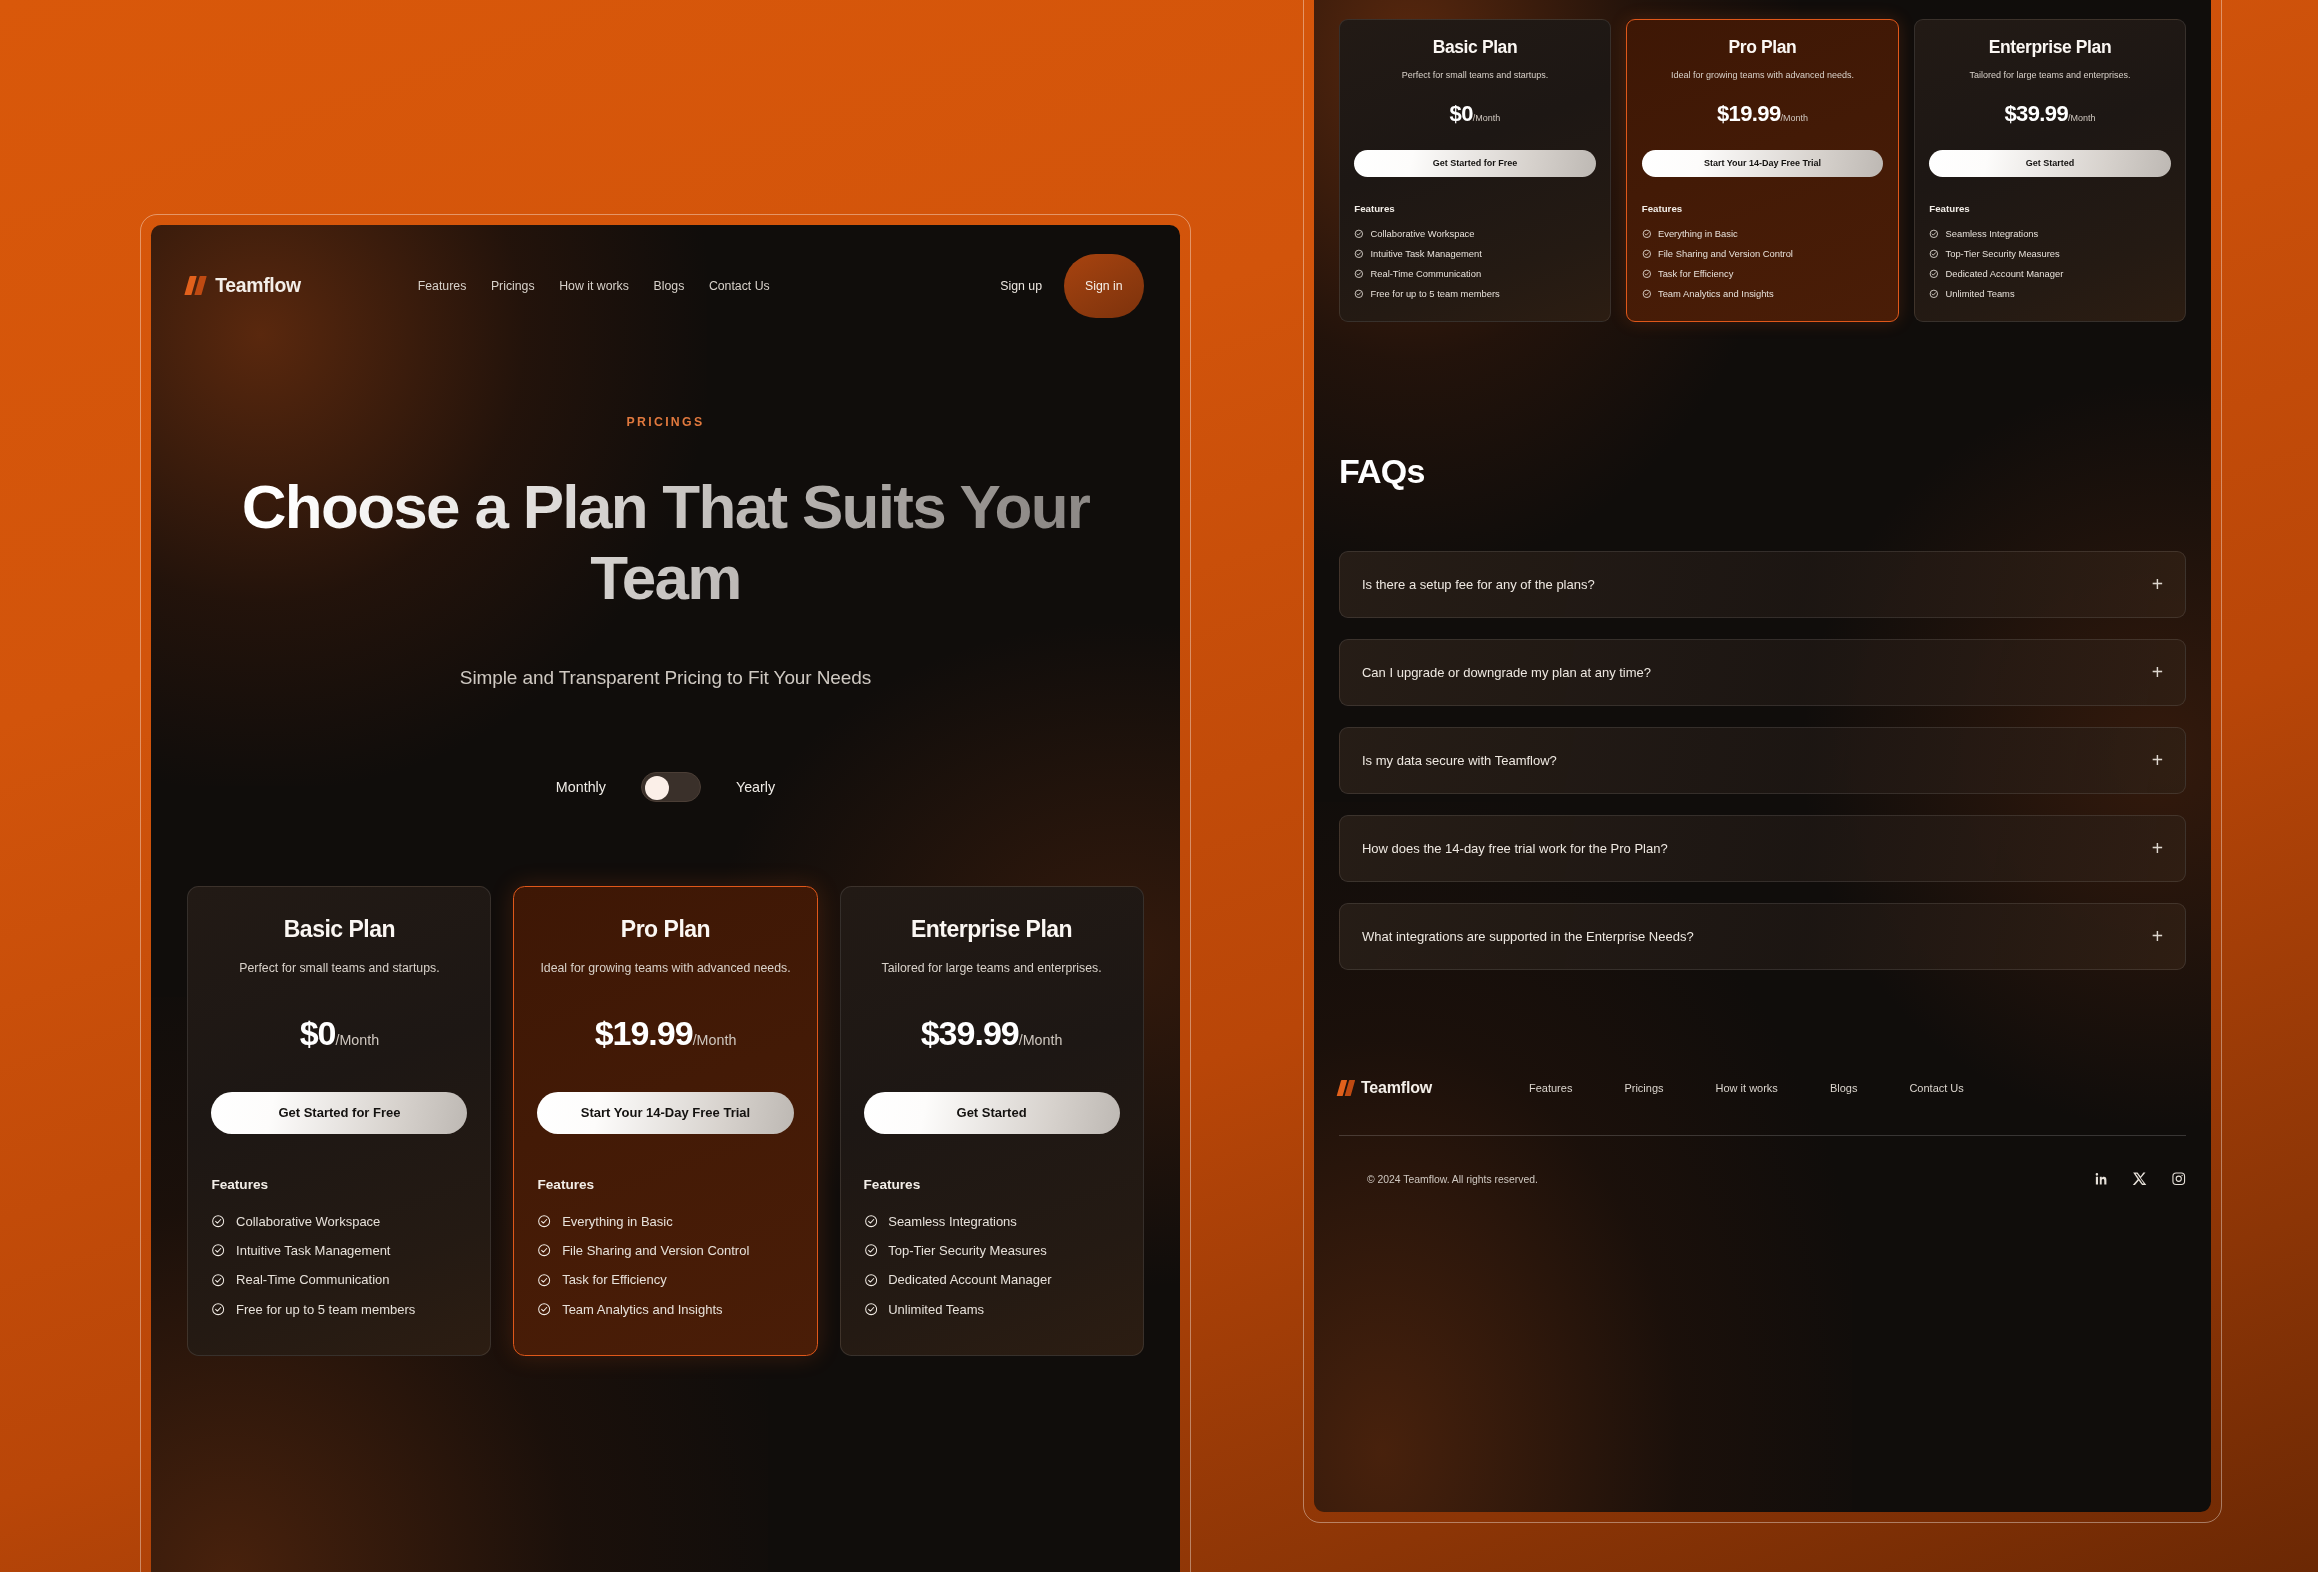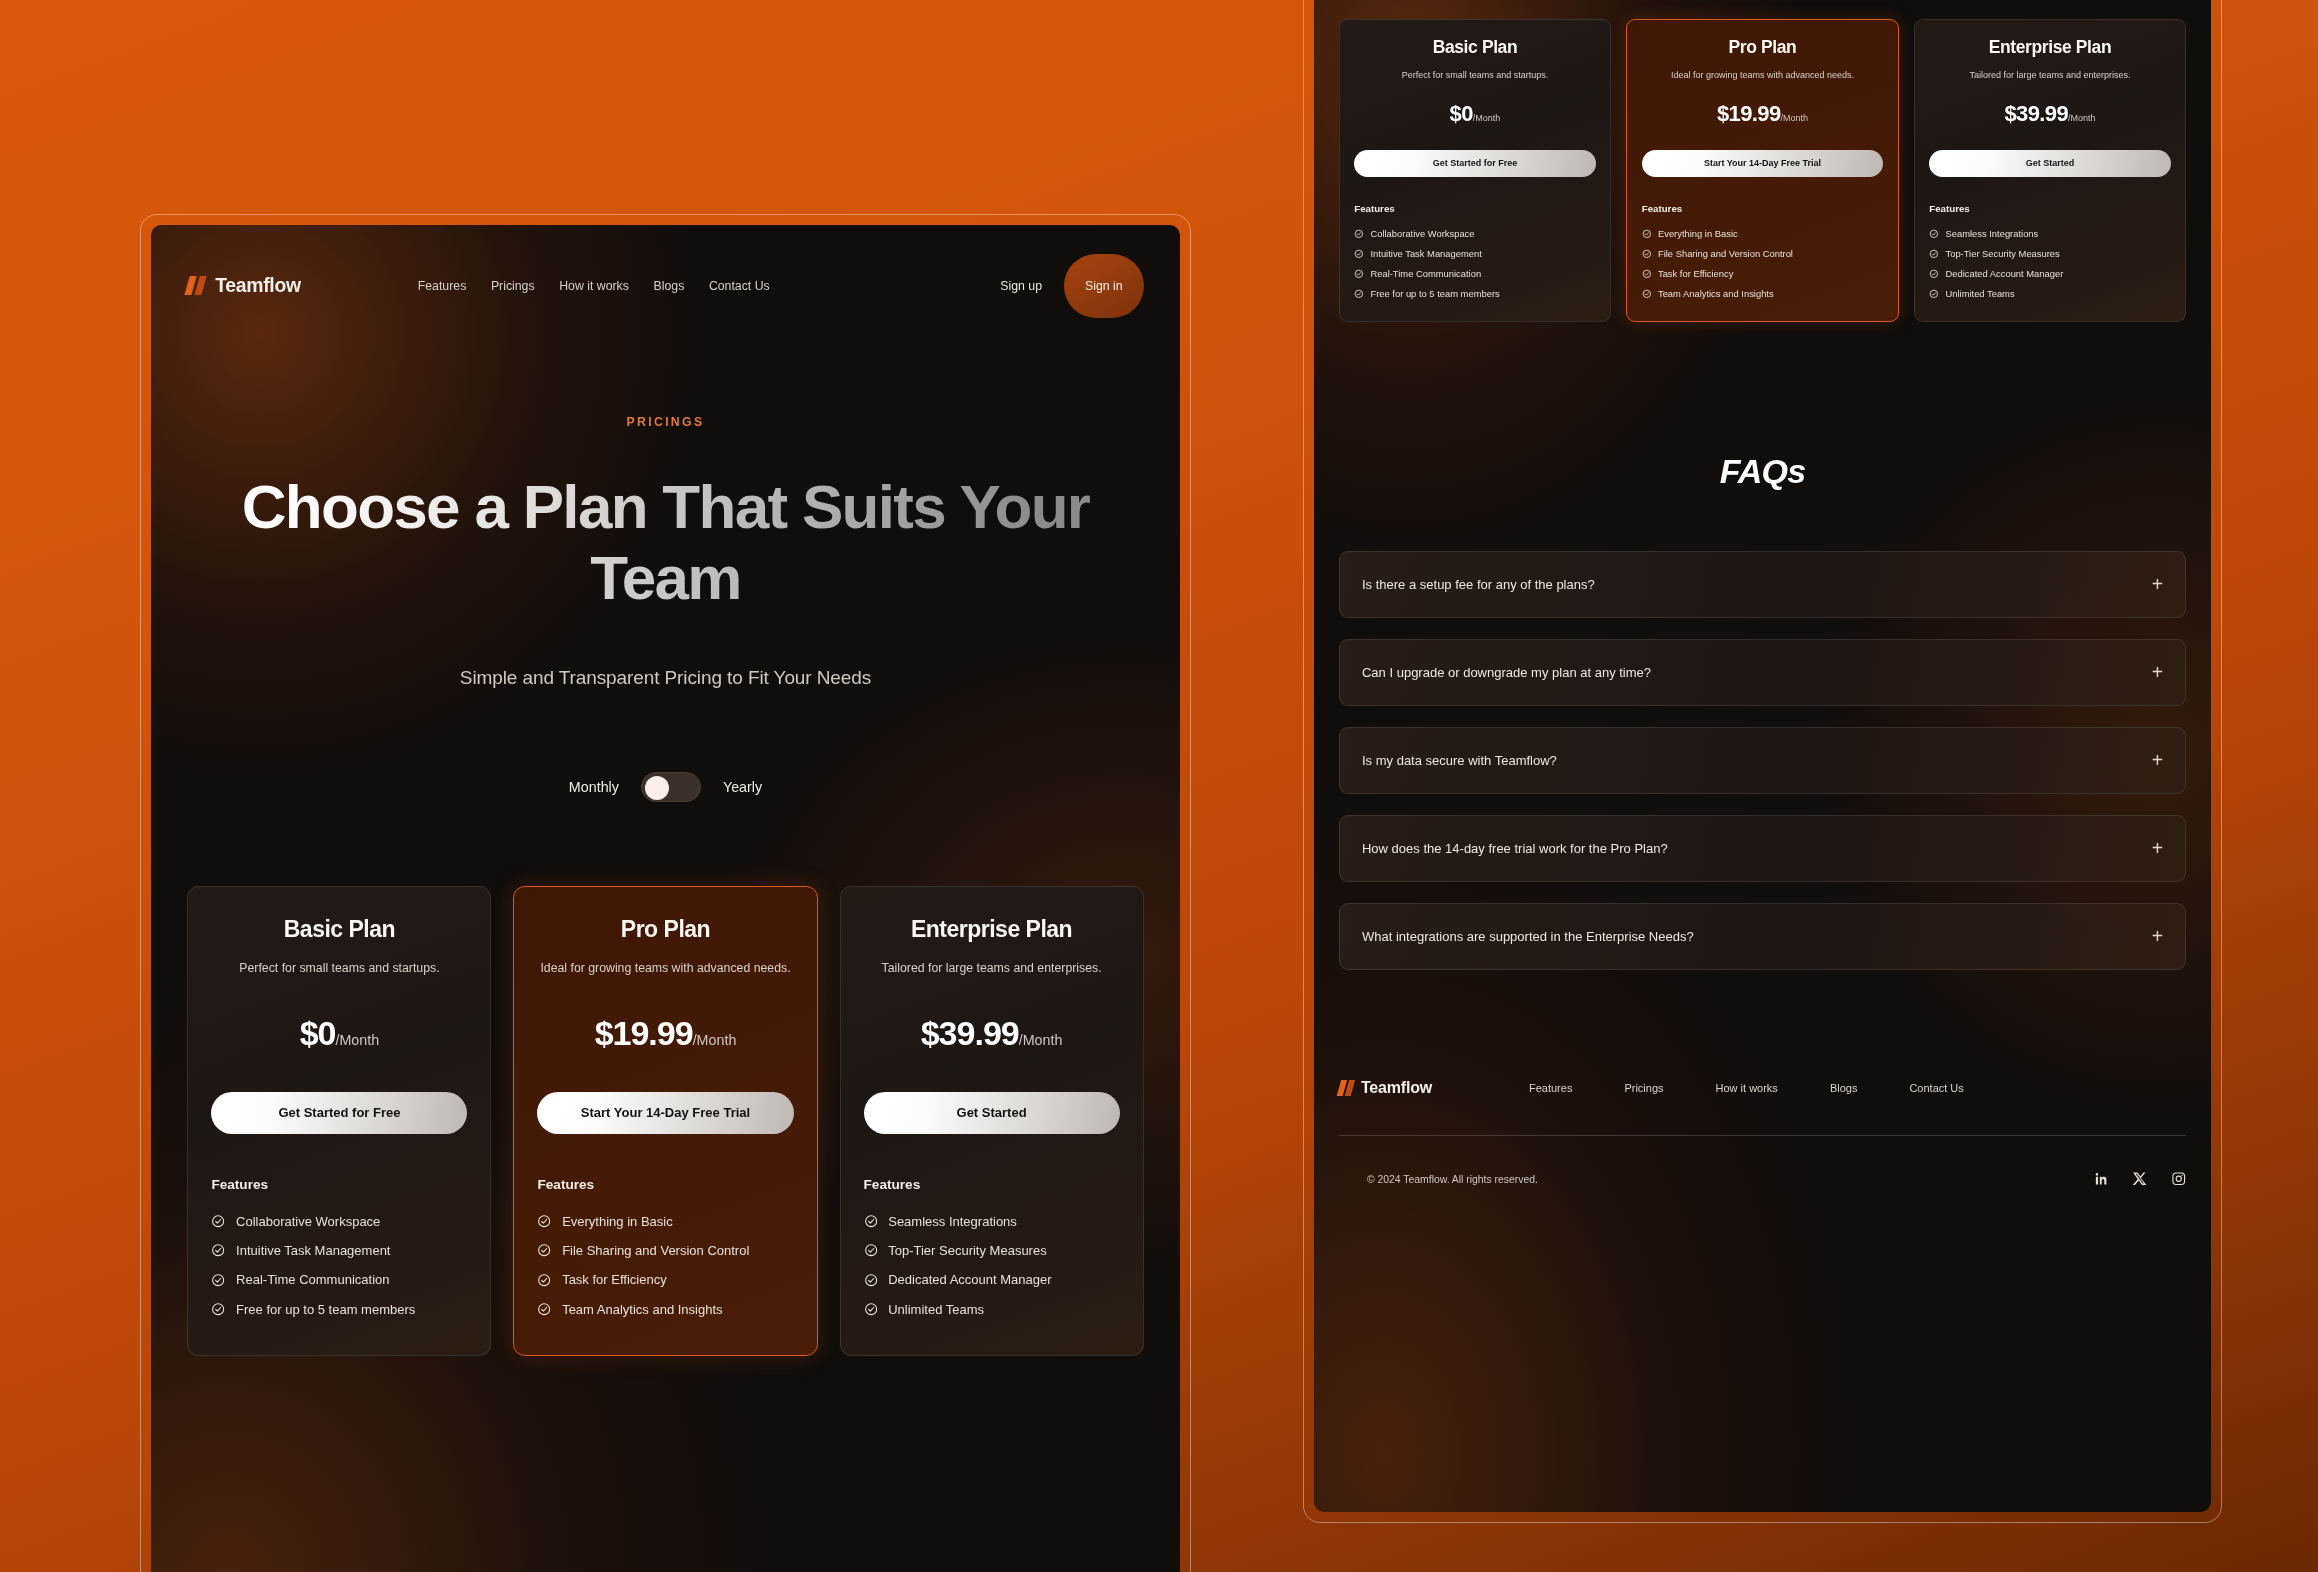--- a/index.html
+++ b/index.html
@@ -86,21 +86,21 @@
     letter-spacing: -1.7px;
     background: linear-gradient(100deg, #ffffff 4%, #eceae8 26%, #b9b5b2 62%, #8e8a87 92%);
     -webkit-background-clip: text; background-clip: text;
     -webkit-text-fill-color: transparent; color: transparent;
   }
   .hero-sub {
     margin-top: 54px; color:#cfc9c2; font-size: 19px; letter-spacing:-0.1px;
   }
 
   
-  .billing { margin-top: 83px; display:flex; align-items:center; justify-content:center; gap: 22px; }
+  .billing { margin-top: 83px; display:flex; align-items:center; justify-content:center; gap: 35px; }
   .billing span { color:#f0ece7; font-size: 14.3px; }
   .switch {
     width: 60px; height: 30px; border-radius: 647px;
     background:#3a302a; border:0.6px solid #4b3e36;
     position:relative; display:inline-block;
   }
   .switch .knob {
     position:absolute; left: 2.6px; top: 2.6px;
     width: 24px; height: 24px; border-radius:50%;
     background:#fbefe8;
@@ -159,21 +159,21 @@
     font-size: 9px; font-weight:700; color:#141210; cursor:pointer;
     font-family:"Liberation Sans", sans-serif;
     background: linear-gradient(100deg,#ffffff 0%,#fdfcfb 24%,#d7d2cd 72%,#bdb8b3 100%); }
   .rp-flabel { color:#f3eee8; font-size: 9.7px; font-weight:700; margin-top: 26px; }
   .rp-flist { list-style:none; margin-top: 14.3px; display:flex; flex-direction:column; gap: 9px; }
   .rp-flist li { display:flex; align-items:center; gap: 6.5px; color:#e7e1da; font-size: 9.4px; }
   .rp-chk { flex:0 0 auto; width: 9.7px; height: 9.7px; display:block; }
 
   
   .faq-wrap { padding: 130px 24.6px 0 24.6px; }
-  .faq-title { text-align:center; color:#fff; font-size: 34px; font-weight:700; letter-spacing:-0.8px;font-style:italic; }
+  .faq-title { color:#fff; font-size: 34px; font-weight:700; letter-spacing:-0.8px; }
   .faq-list { margin-top: 60px; display:flex; flex-direction:column; gap: 21px; }
   .faq-item {
     display:flex; align-items:center; justify-content:space-between;
     padding: 12px 22px; border-radius: 9px;
     border:0.6px solid rgba(255,255,255,0.10);
     background: linear-gradient(100deg, rgba(40,30,24,0.92) 0%, rgba(30,23,19,0.9) 55%, rgba(48,31,20,0.92) 100%);
     min-height: 67px;
   }
   .faq-q { color:#eee8e1; font-size: 13px; }
   .faq-plus { color:#ded7cf; font-size: 19.4px; line-height:1; font-weight:300; }

